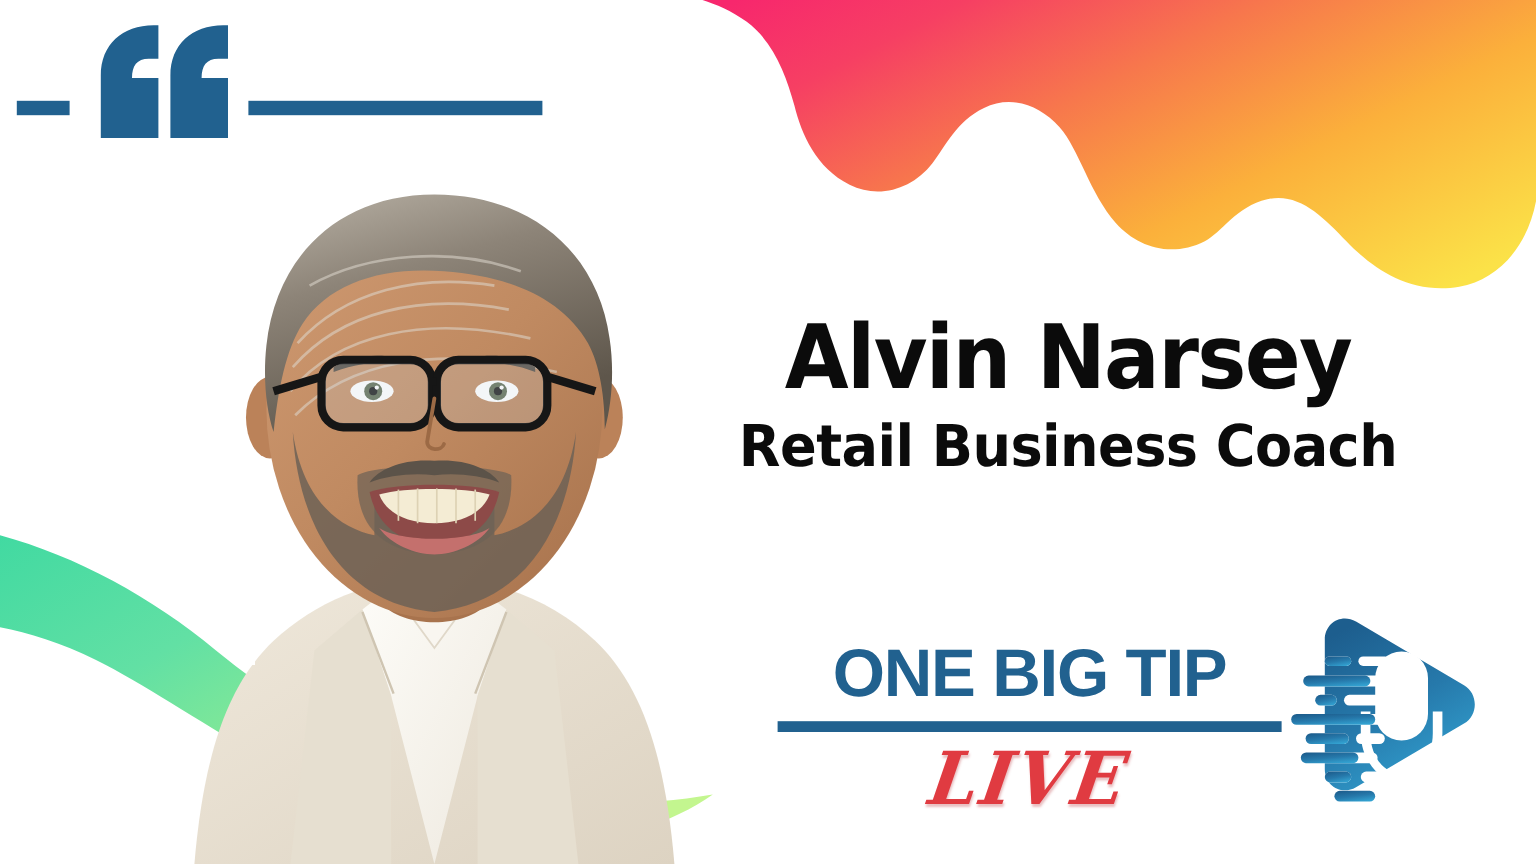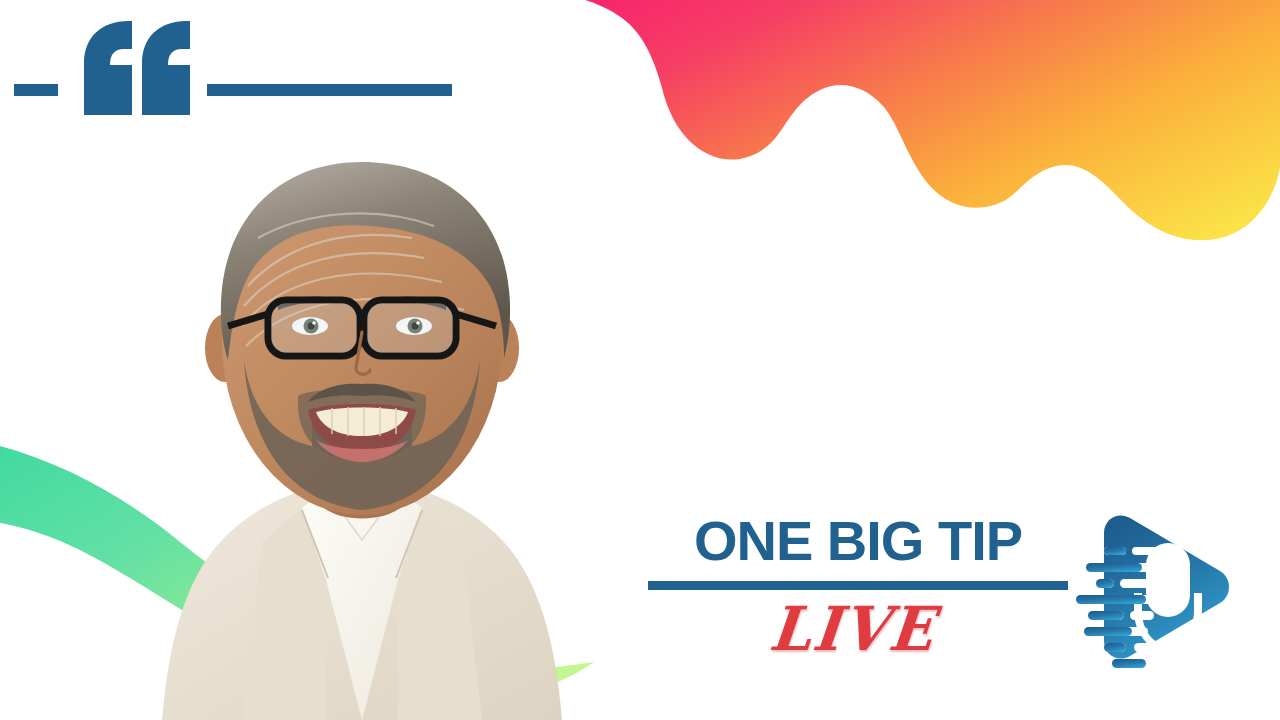--- a/index.html
+++ b/index.html
@@ -90,20 +90,21 @@
   }
   #logo-wordmark {
     font-family:"Liberation Sans", sans-serif;
     font-weight:bold;
     font-size:56px;
     line-height:1;
     letter-spacing:-1px;
     color:#21618f;
     white-space:nowrap;
     transform:scaleX(1.0);
+    margin-top:20px;
   }
   #logo-rule {
     margin-top:12px;
     width:420px; height:9px;
     background:#21618f;
   }
   #logo-live {
     font-family:"DejaVu Serif", serif;
     font-style:italic;
     font-weight:bold;
@@ -311,20 +312,24 @@
         <path d="M 236,297 L 236,326"></path>
       <path d="M 252,297 L 252,326"></path>
         <path d="M 268,297 L 268,326"></path>
       <path d="M 284,298 L 284,324"></path>
     </g>
     <path fill="#c4706d" d="
       M 204,330 C 222,342 278,342 296,330
       C 286,344 266,352 250,352 C 234,352 214,344 204,330 Z"></path>
   </svg>
 
+  <div id="speaker-block">
+    <div id="speaker-name">Alvin Narsey</div>
+    <div id="speaker-role">Retail Business Coach</div>
+  </div>
 
   <div id="logo-lockup">
 
     <div id="logo-wordmark-group">
       <div id="logo-wordmark">ONE BIG TIP</div>
       <div id="logo-rule"></div>
       <div id="logo-live">LIVE</div>
     </div>
 
     <svg id="logo-mic-icon" viewBox="0 0 176 176">

